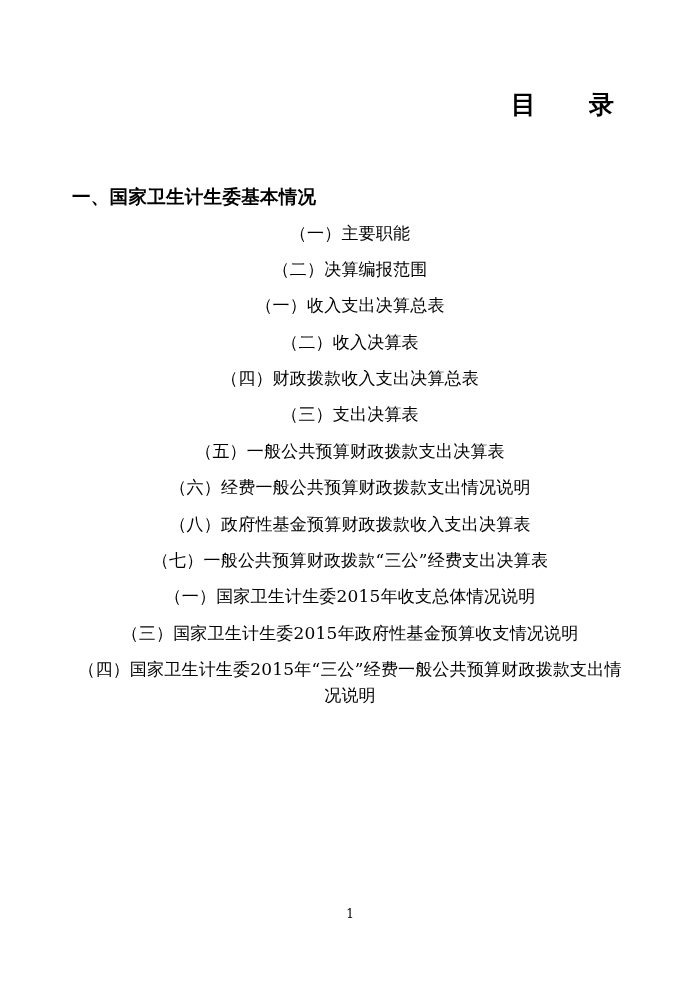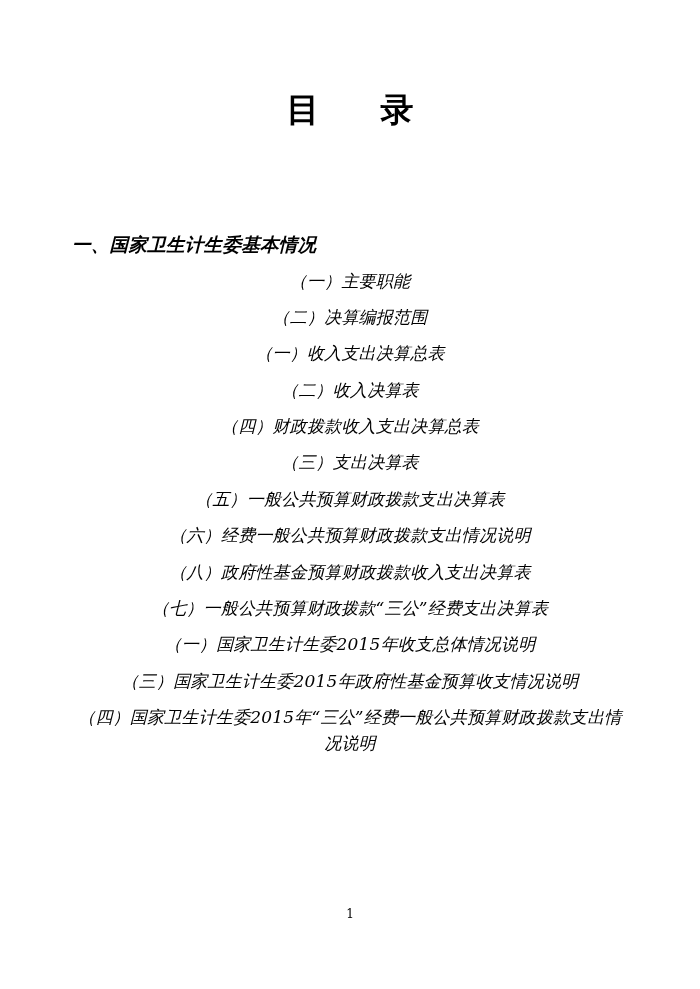--- a/index.html
+++ b/index.html
@@ -16,31 +16,30 @@
     overflow: hidden;
   }
   .page {
     width: 700px;
     height: 989px;
     box-sizing: border-box;
     padding: 78px 72px 40px 72px;
     position: relative;
   }
   .doc-title {
-    text-align: center;
-    font-size: 33px;
+    text-align: right;
+    font-size: 25px;
     font-weight: bold;
     letter-spacing: 14px;
     margin: 0 0 0 14px;
     padding-top: 10px;
     font-family: Liberation Sans, sans-serif;
   }
   .toc {
-    margin-top: 98px;
-    font-style: italic;
+    margin-top: 62px;
   }
   .toc-heading {
     font-size: 18.5px;
     font-weight: bold;
     line-height: 1.5;
     margin: 0 0 9px 0;
     letter-spacing: 0.3px;
   }
   .toc-heading.second {
     margin-top: 22px;

